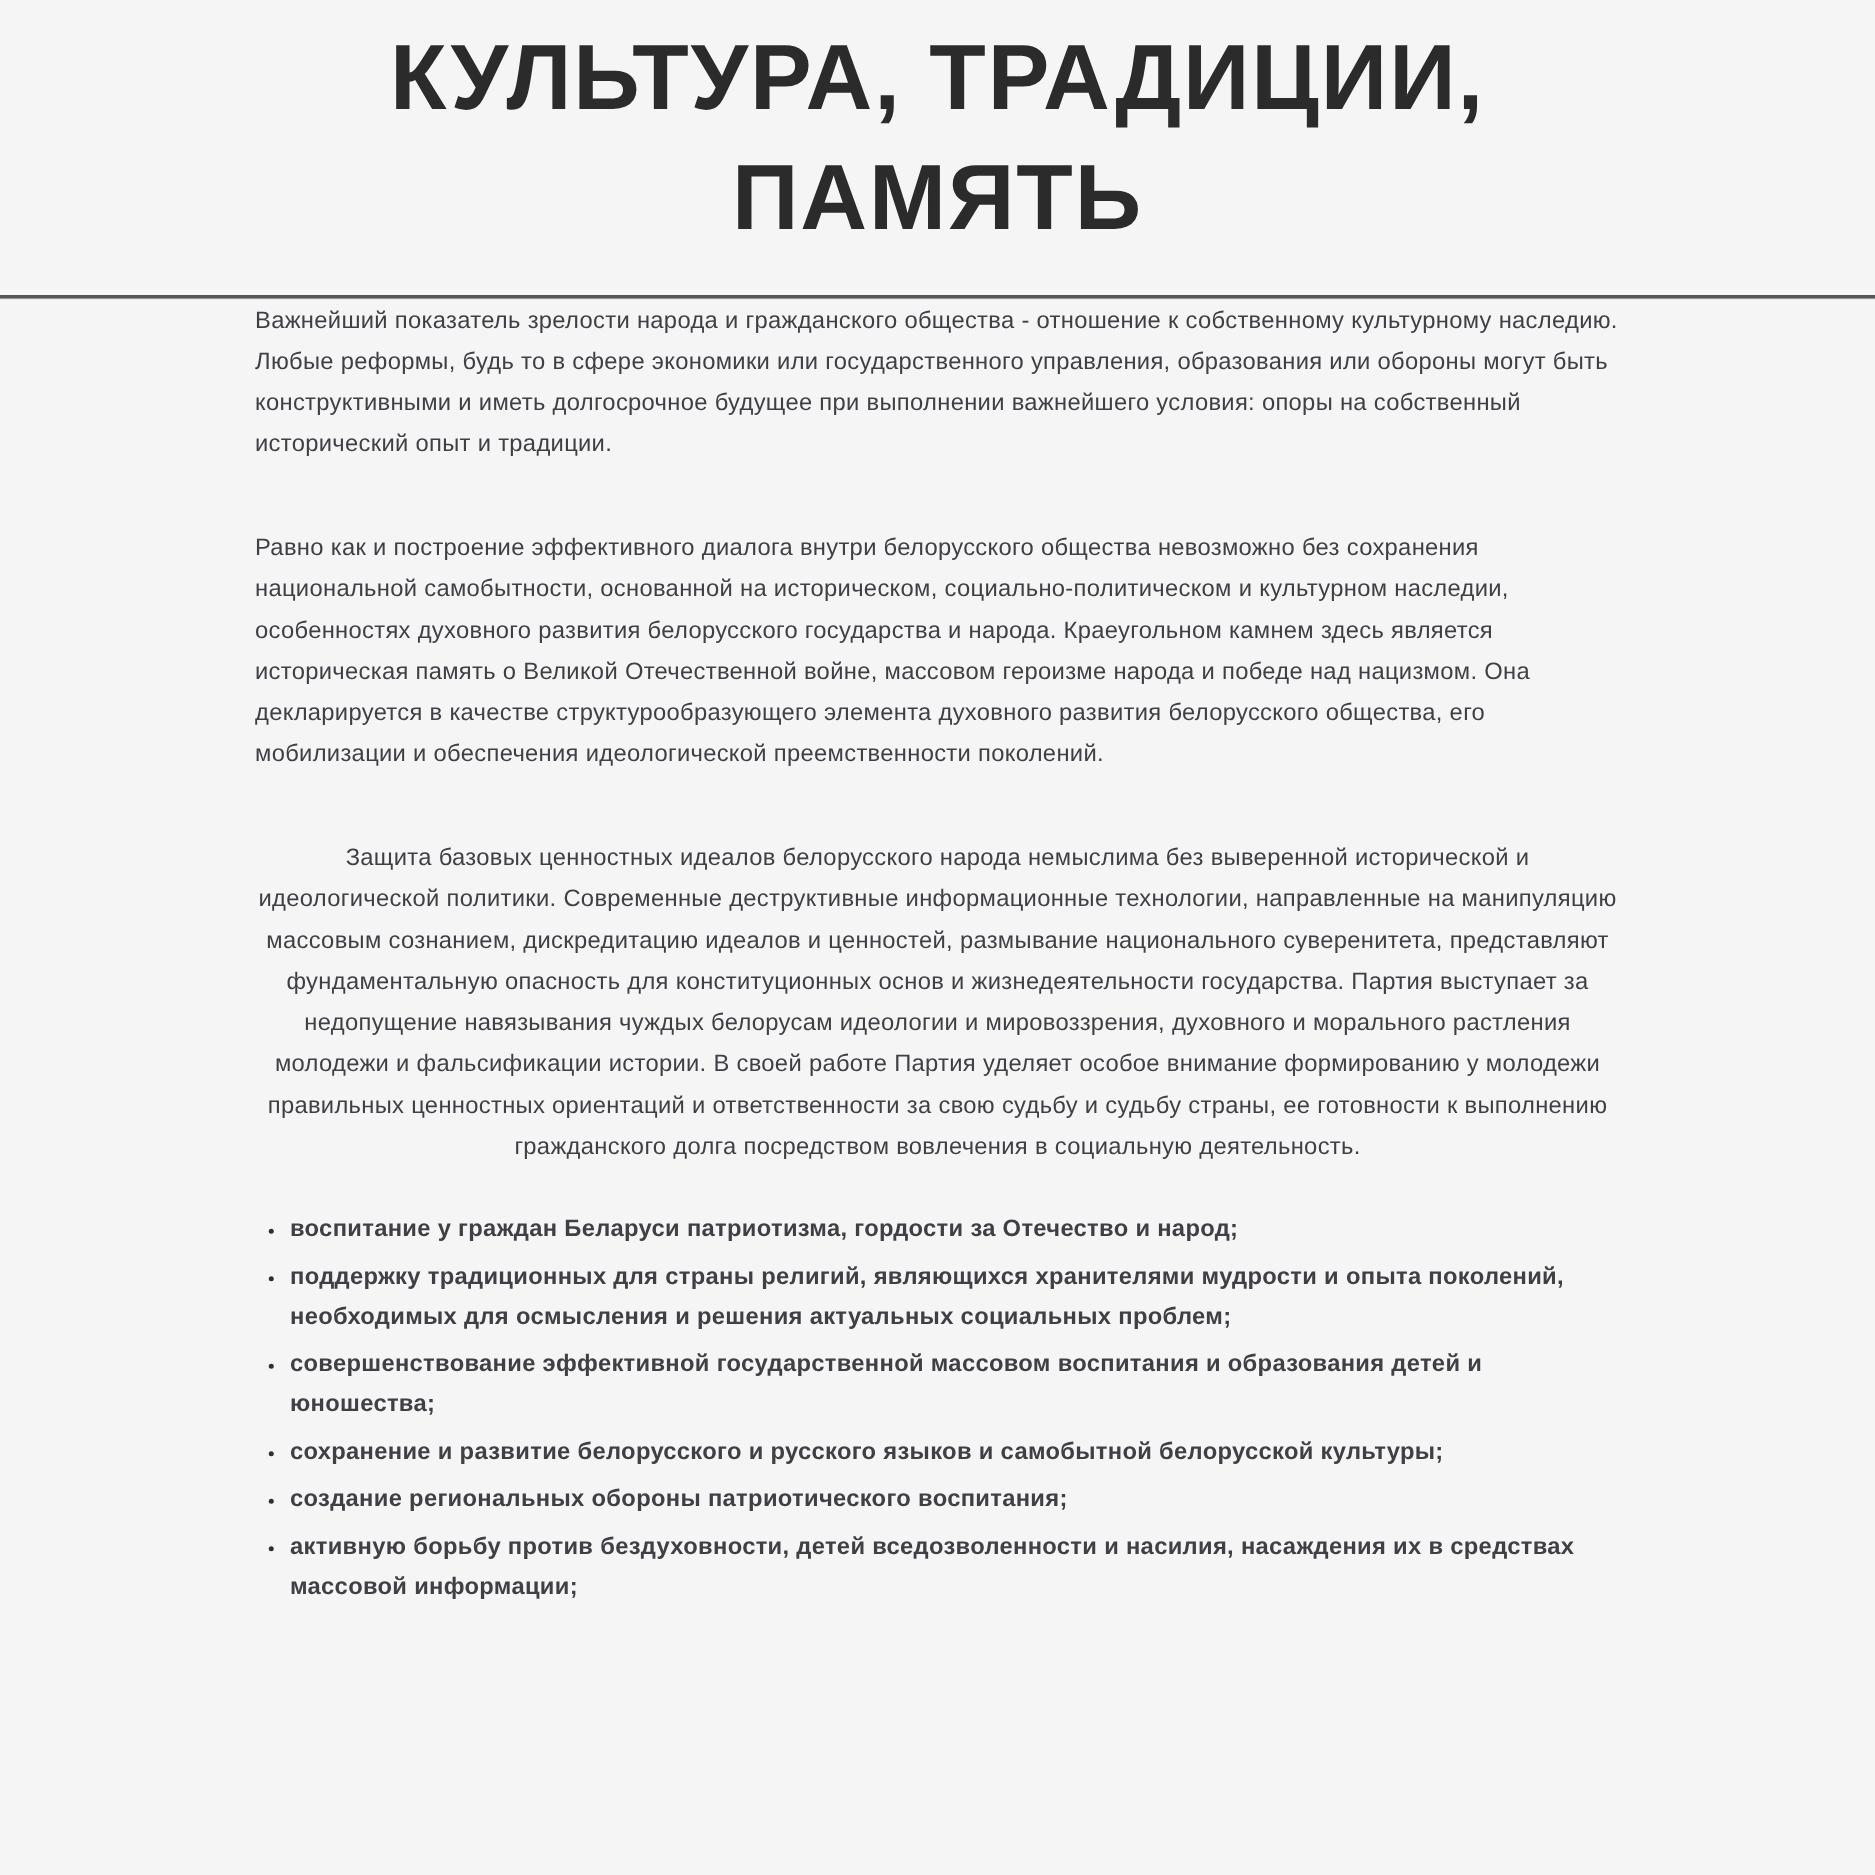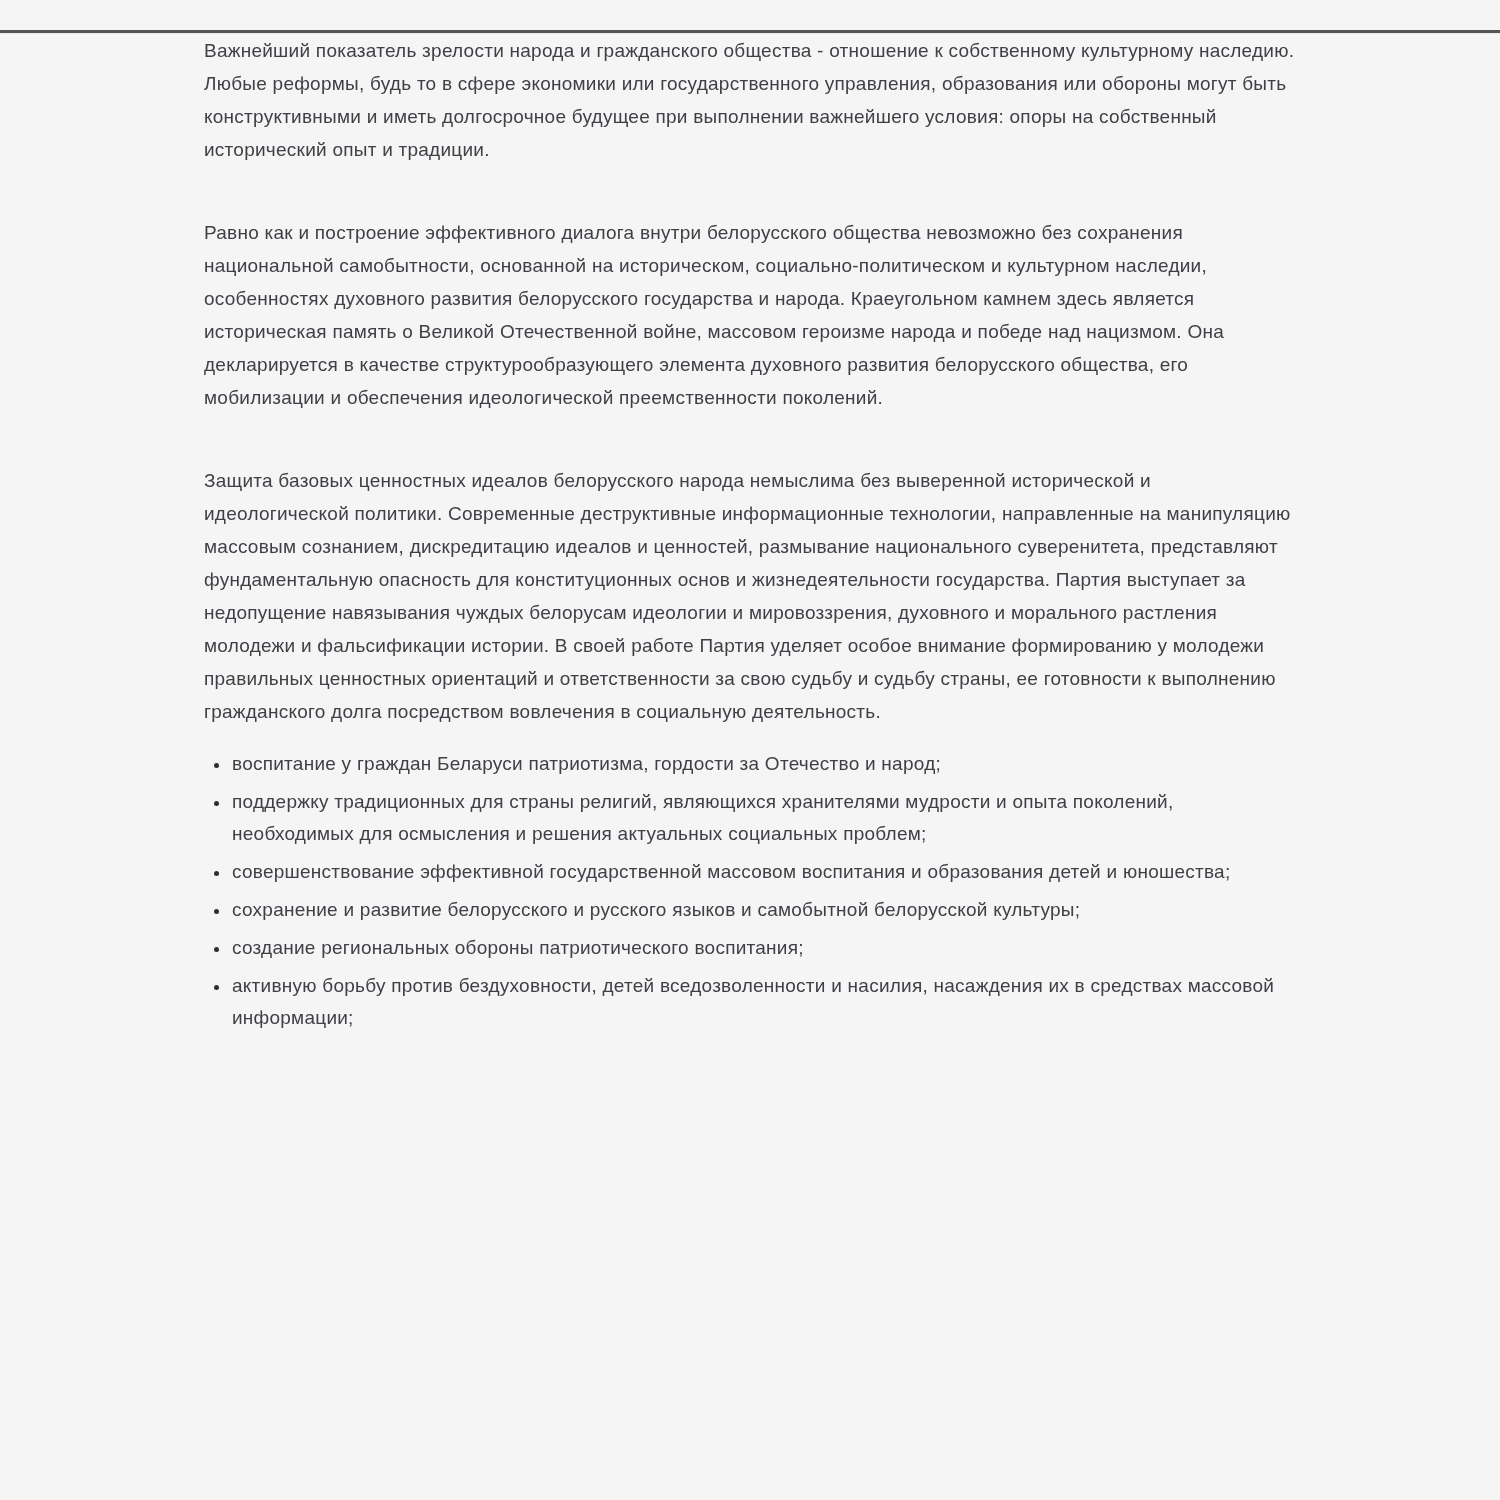--- a/index.html
+++ b/index.html
@@ -40,45 +40,50 @@
     width: 1092px;
     margin: 0 auto;
     font-size: 19px;
     line-height: 33px;
     letter-spacing: 0.25px;
   }
   .content p {
     margin: 0 0 50px 0;
   }
   .content p.tight {
-    margin-bottom: 20px;
+    margin-bottom: 34px;
+    text-align: center;
   }
   .content p.list-intro {
     margin-bottom: 2px;
   }
   ul.positions-list {
     margin: 0;
     padding: 0 0 0 26px;
     list-style: disc;
+    font-weight: bold;
   }
   ul.positions-list li {
     line-height: 32px;
     margin-bottom: 6px;
     padding-left: 2px;
   }
   ul.positions-list li::marker {
     color: #2f2f2f;
     font-size: 15px;
   }
 </style>
 </head>
 <body>
 
 <div class="page">
 
+  <header class="page-header">
+    <h1 class="page-title">КУЛЬТУРА, ТРАДИЦИИ, ПАМЯТЬ</h1>
+  </header>
 
   <div class="divider"></div>
 
   <main class="content">
 
     <p>Важнейший показатель зрелости народа и гражданского общества - отношение к собственному культурному наследию. Любые реформы, будь то в сфере экономики или государственного управления, образования или обороны могут быть конструктивными и иметь долгосрочное будущее при выполнении важнейшего условия: опоры на собственный исторический опыт и традиции.</p>
 
     <p>Равно как и построение эффективного диалога внутри белорусского общества невозможно без сохранения национальной самобытности, основанной на историческом, социально-политическом и культурном наследии, особенностях духовного развития белорусского государства и народа. Краеугольном камнем здесь является историческая память о Великой Отечественной войне, массовом героизме народа и победе над нацизмом. Она декларируется в качестве структурообразующего элемента духовного развития белорусского общества, его мобилизации и обеспечения идеологической преемственности поколений.</p>
 
     <p class="tight">Защита базовых ценностных идеалов белорусского народа немыслима без выверенной исторической и идеологической политики. Современные деструктивные информационные технологии, направленные на манипуляцию массовым сознанием, дискредитацию идеалов и ценностей, размывание национального суверенитета, представляют фундаментальную опасность для конституционных основ и жизнедеятельности государства. Партия выступает за недопущение навязывания чуждых белорусам идеологии и мировоззрения, духовного и морального растления молодежи и фальсификации истории. В своей работе Партия уделяет особое внимание формированию у молодежи правильных ценностных ориентаций и ответственности за свою судьбу и судьбу страны, ее готовности к выполнению гражданского долга посредством вовлечения в социальную деятельность.</p>

